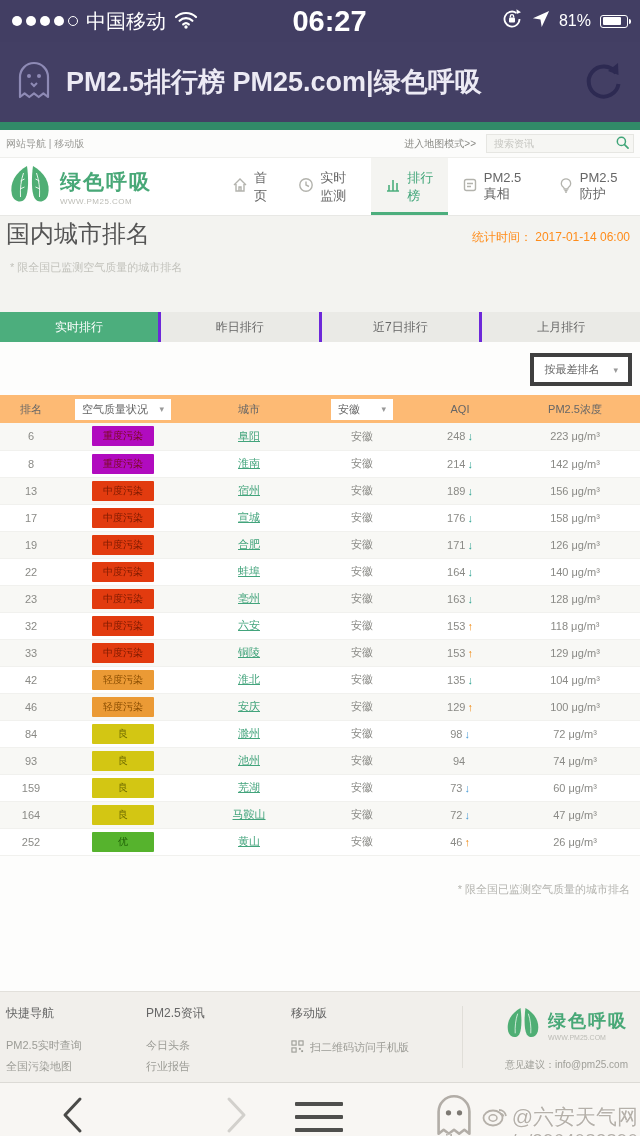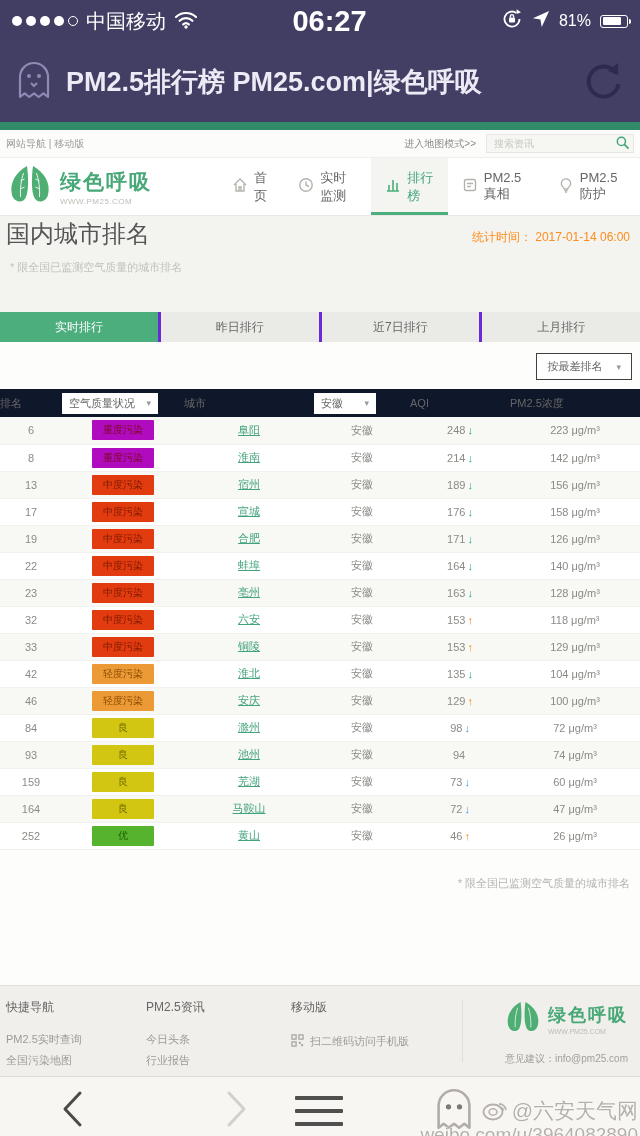--- a/index.html
+++ b/index.html
@@ -54,27 +54,27 @@
 
   
   .rank-tabs { display:flex; height:30px; background:#eaeae6; }
   .rank-tab { flex:1; text-align:center; line-height:30px; font-size:12px; color:#666; cursor:pointer; border-left:3px solid #6d28d9; }
   .rank-tab:first-child { border-left:none; }
   .rank-tab.active { background:#4cae7d; color:#fff; border-left:none; }
 
   
   .table-section { background:#fdfdfc; }
   .sort-row { text-align:right; padding:11px 8px 9px; }
-  .sort-btn { display:inline-flex; align-items:center; gap:14px; border:1px solid #404040; background:#fff; color:#666; font-size:11px; padding:5px 10px; cursor:pointer; font-family:inherit; }
+  .sort-btn { display:inline-flex; align-items:center; gap:14px; border:4px solid #404040; background:#fff; color:#666; font-size:11px; padding:5px 10px; cursor:pointer; font-family:inherit; }
   .sort-btn::after { content:"▾"; color:#999; font-size:9px; }
 
   table.rank-table { width:100%; border-collapse:collapse; table-layout:fixed; }
   .rank-table col.c1{width:62px;} .rank-table col.c2{width:122px;} .rank-table col.c3{width:130px;}
   .rank-table col.c4{width:96px;} .rank-table col.c5{width:100px;} .rank-table col.c6{width:130px;}
-  .rank-table thead td { background:#0f172a; height:28px; font-size:11px; color:#666; }
+  .rank-table thead td { background:#fdba74; height:28px; font-size:11px; color:#666; text-align:center; }
   .hdr-select { display:inline-flex; align-items:center; justify-content:space-between; background:#fff; padding:3px 7px; font-size:11px; color:#666; cursor:pointer; }
   .hdr-select.wide { min-width:96px; } .hdr-select.narrow { min-width:62px; }
   .hdr-select::after { content:"▾"; color:#999; font-size:9px; margin-left:8px; }
   .rank-table tbody td { height:27px; font-size:11px; color:#8a8a86; text-align:center; border-bottom:1px solid #f1f1ee; background:#fff; }
   .rank-table tbody tr.alt td { background:#f8f8f5; }
   .badge { display:inline-block; width:62px; padding:3px 0; font-size:10px; border-radius:1px; }
   .city-link { color:#43a47c; text-decoration:underline; cursor:pointer; }
   .trend { font-weight:bold; font-size:11px; margin-left:2px; }
 
   .note-row { text-align:right; padding:26px 10px 0; font-size:11px; color:#b3b3ae; background:#fdfdfc; }

